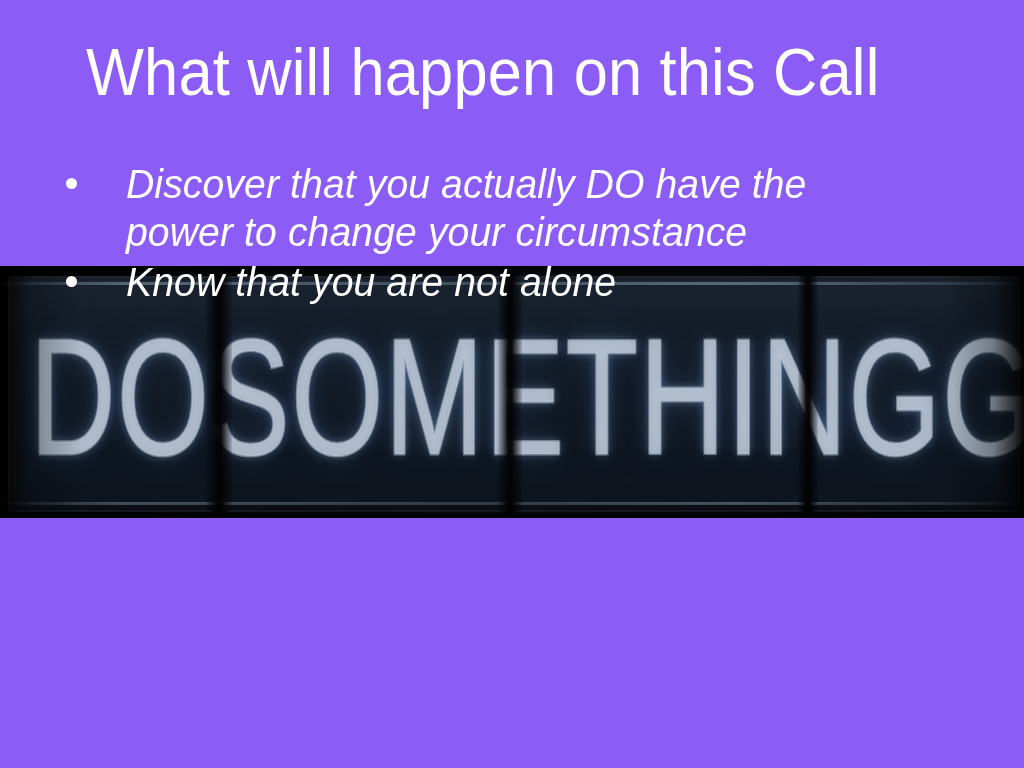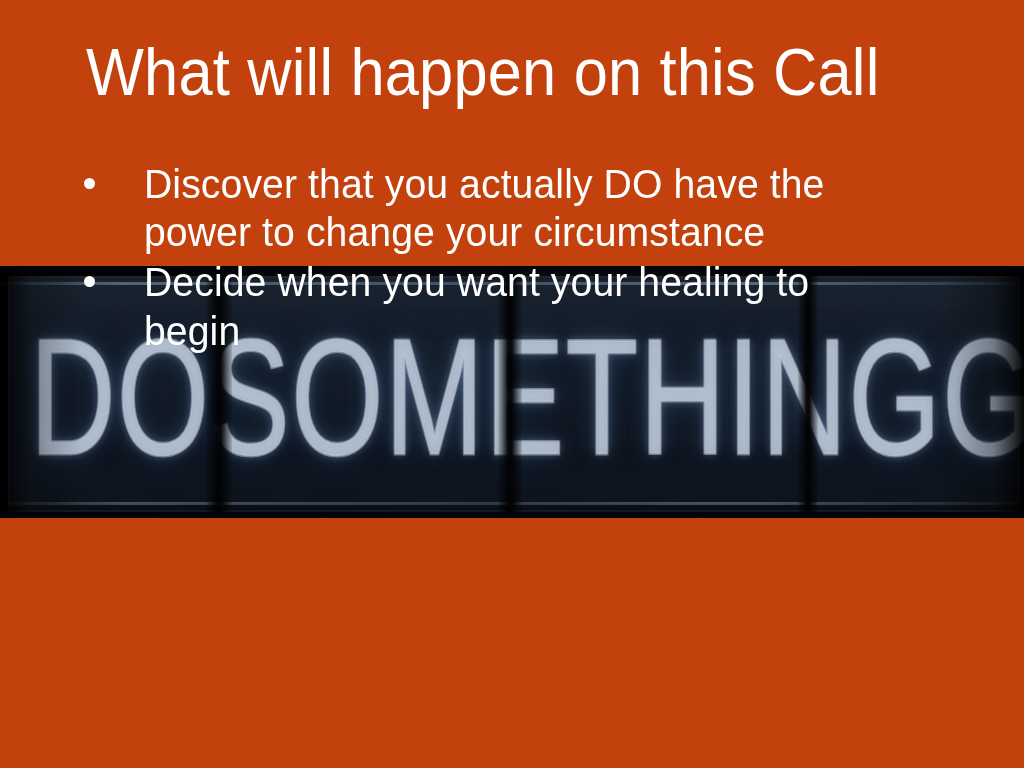--- a/index.html
+++ b/index.html
@@ -4,21 +4,21 @@
 <style>
   html, body {
     margin: 0;
     padding: 0;
     background: #000000;
   }
   #slide {
     position: relative;
     width: 1024px;
     height: 768px;
-    background: #c2410c;
+    background: #8b5cf6;
     overflow: hidden;
     font-family: "Liberation Sans", sans-serif;
   }
 
   
   #photo-band {
     position: absolute;
     left: 0;
     top: 266px;
     width: 1024px;
@@ -120,25 +120,26 @@
     line-height: 1.05;
     letter-spacing: 0.2px;
     white-space: nowrap;
     transform: scaleX(0.93);
     transform-origin: left top;
   }
 
   
   #body {
     position: absolute;
-    left: 74px;
+    left: 56px;
     top: 160px;
     width: 880px;
     height: 530px;
     overflow: hidden;
+    font-style: italic;
   }
   .bullet-row {
     position: relative;
     display: flex;
     align-items: flex-start;
     margin: 0 0 2px 0;
   }
   .bullet-dot {
     flex: 0 0 auto;
     width: 11px;
@@ -189,21 +190,21 @@
 
   <div id="title">What will happen on this Call</div>
 
   <div id="body">
 
     <div class="bullet-row">
       <span class="bullet-dot"></span>
       <div class="bullet-text">Discover that you actually DO have the power to change your circumstance</div>
     </div>
 
-
     <div class="bullet-row">
       <span class="bullet-dot"></span>
-      <div class="bullet-text">Decide when you want your healing to begin</div>
+      <div class="bullet-text">Know that you are not alone</div>
     </div>
+
 
 
   </div>
 </div>
 
 </body></html>

